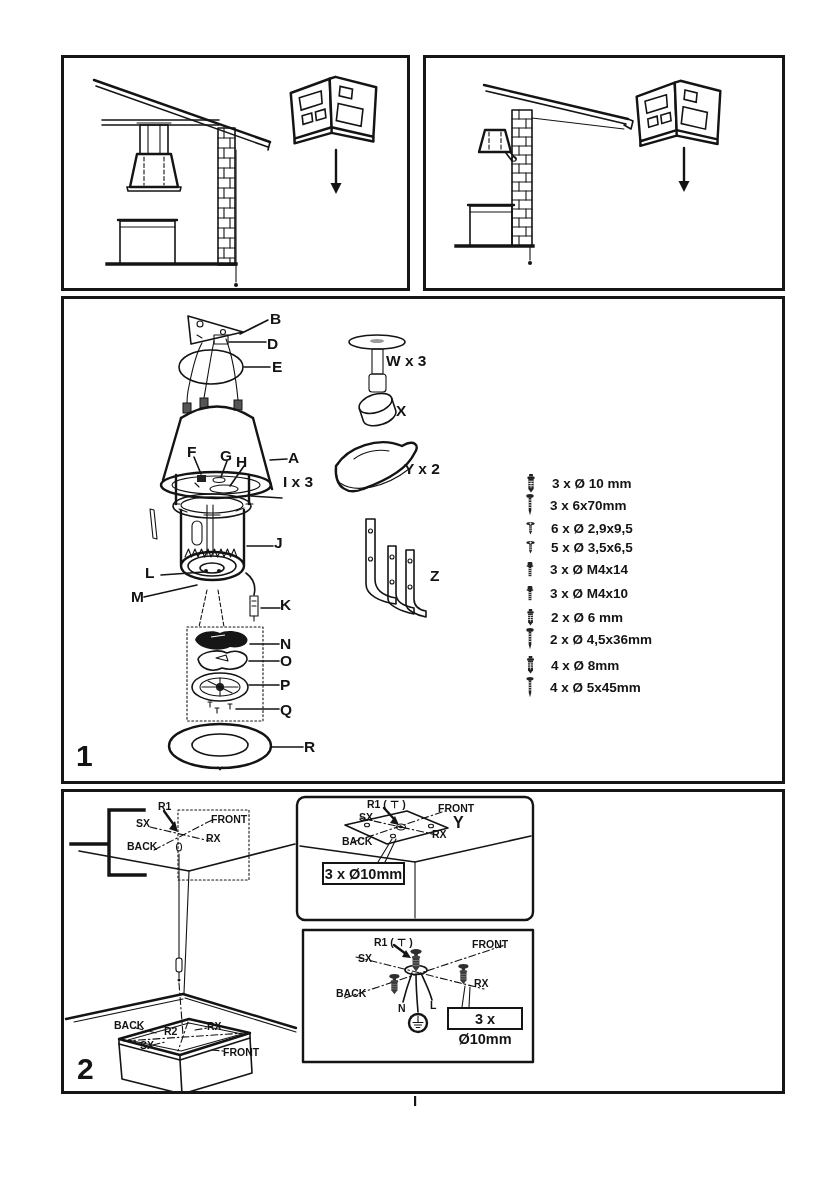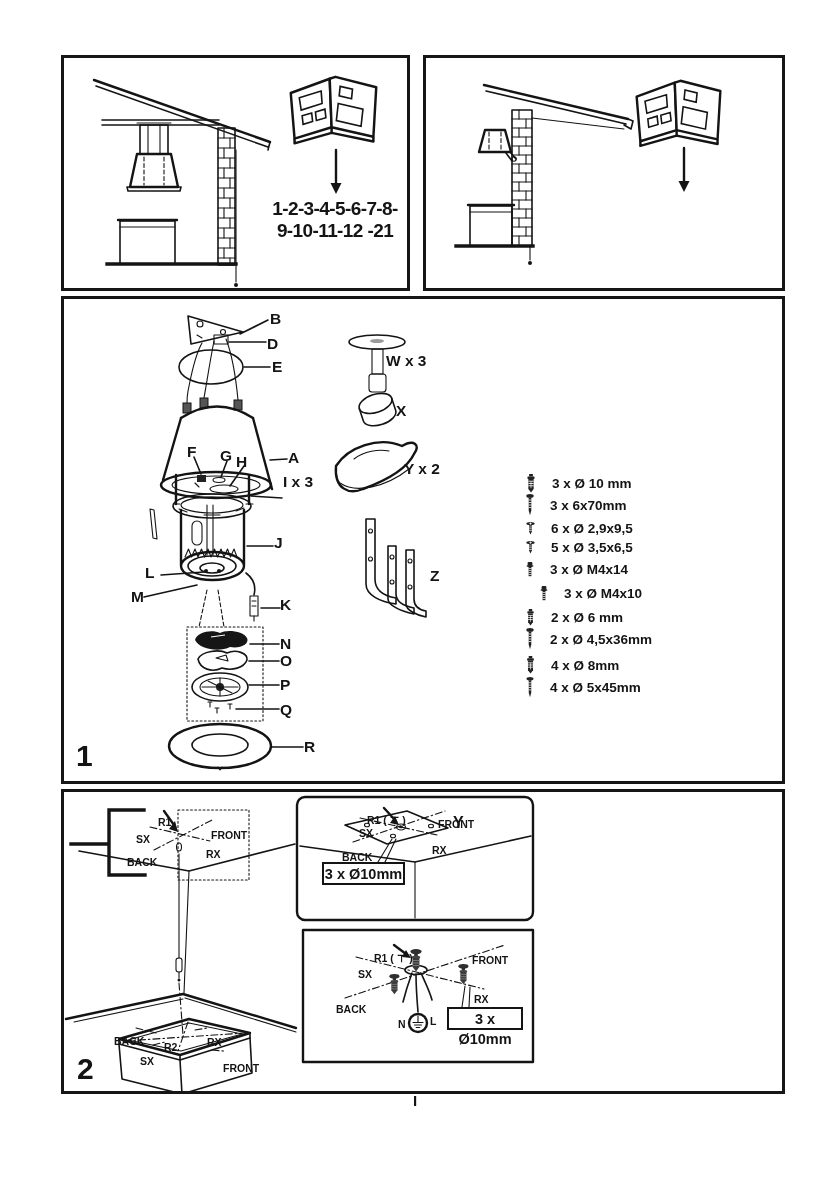--- a/index.html
+++ b/index.html
@@ -9,21 +9,21 @@
   svg.draw{position:absolute;left:0;top:0;display:block;}
   .ln{fill:none;stroke:#141414;stroke-width:1.6;stroke-linecap:round;stroke-linejoin:round;}
   .ln1{fill:none;stroke:#141414;stroke-width:1.1;stroke-linecap:round;stroke-linejoin:round;}
   .ln2{fill:none;stroke:#141414;stroke-width:2.4;stroke-linecap:round;stroke-linejoin:round;}
   .thk{fill:none;stroke:#141414;stroke-width:3.4;stroke-linecap:square;}
   .dsh{stroke-dasharray:4,2.5;}
   .dd{stroke-dasharray:7,3,1.5,3;}
   .dot{stroke-dasharray:1.8,2.4;}
   .lbl{position:absolute;font-weight:700;white-space:nowrap;line-height:1;color:#141414;}
   .pl{font-size:15.5px;}
-  .sm{font-size:10.5px;margin-top:16px;}
+  .sm{font-size:10.5px;}
   .ybig{font-size:16px;}
   .cap{position:absolute;font-weight:700;font-size:19px;line-height:22px;text-align:center;letter-spacing:-0.6px;}
   .secnum{position:absolute;font-weight:700;font-size:30px;line-height:1;}
   .hw{position:absolute;display:flex;align-items:center;gap:16px;height:22px;font-weight:700;font-size:13.5px;white-space:nowrap;}
   .hwicon{flex:0 0 auto;}
   .callout{position:absolute;border:2px solid #141414;background:#fff;font-weight:700;font-size:14.5px;text-align:center;box-sizing:border-box;}
   .footI{position:absolute;font-weight:700;font-size:15px;}
 </style>
 </head>
 <body>
@@ -97,24 +97,20 @@
       <rect class="ln" x="154" y="70" width="17" height="137"></rect>
       <path class="ln1" d="M154,80 H171 M154,90 H171 M154,100 H171 M154,110 H171 M154,120 H171 M154,130 H171 M154,140 H171 M154,150 H171 M154,160 H171 M154,170 H171 M154,180 H171 M154,190 H171 M154,200 H171"></path>
       <path class="ln1" d="M160,70 V80 M166,80 V90 M160,90 V100 M166,100 V110 M160,110 V120 M166,120 V130 M160,130 V140 M166,140 V150 M160,150 V160 M166,160 V170 M160,170 V180 M166,180 V190 M160,190 V200 M166,200 V207"></path>
       <path class="thk" d="M43,206 H172"></path>
       <path class="ln1" d="M172,92 V224"></path>
       <circle cx="172" cy="227" r="2" fill="#141414"></circle>
       <use href="#book" x="0" y="0" width="100" height="78" transform="translate(222,16) scale(0.95)"></use>
       <path class="ln2" d="M272,92 V127"></path>
       <polygon points="272,136 266.5,125 277.5,125" fill="#141414"></polygon>
     </svg>
-    <div class="cap" style="left:196px;top:140px;width:150px;">
-      <span>1-2-3-4-5-6-7-8-</span><br>
-      <span>9-10-11-12 -21</span>
-    </div>
   </div>
 
   <div class="box" style="left:423px;top:55px;width:362px;height:236px;">
     <svg class="draw" width="356" height="230" viewBox="0 0 356 230">
       <path class="ln2" d="M58,27 L202,61"></path>
       <path class="ln" d="M60,33 L200,66 M202,61 L207,63 L205,71 L198,67"></path>
       <path class="ln1" d="M106,60 L198,71"></path>
       <rect class="ln" x="86" y="52" width="20" height="136"></rect>
       <path class="ln1" d="M86,61 H106 M86,70 H106 M86,79 H106 M86,88 H106 M86,97 H106 M86,106 H106 M86,115 H106 M86,124 H106 M86,133 H106 M86,142 H106 M86,151 H106 M86,160 H106 M86,169 H106 M86,178 H106"></path>
       <path class="ln1" d="M93,52 V61 M100,61 V70 M93,70 V79 M100,79 V88 M93,88 V97 M100,97 V106 M93,106 V115 M100,115 V124 M93,124 V133 M100,133 V142 M93,142 V151 M100,151 V160 M93,160 V169 M100,169 V178 M93,178 V188"></path>
@@ -285,21 +281,21 @@
           <use href="#ic-sscrew"></use>
         </svg>
       <span>5 x Ø 3,5x6,5</span>
       </div>
     <div class="hw" style="left:462px;top:259px;">
       <svg class="hwicon" width="8" height="15">
           <use href="#ic-mscrew"></use>
         </svg>
       <span>3 x Ø M4x14</span>
       </div>
-    <div class="hw" style="left:476px;top:283px;">
+    <div class="hw" style="left:462px;top:283px;">
       <svg class="hwicon" width="8" height="15">
           <use href="#ic-mscrew"></use>
         </svg>
       <span>3 x Ø M4x10</span>
       </div>
     <div class="hw" style="left:462px;top:307px;">
       <svg class="hwicon" width="9" height="17">
           <use href="#ic-plug"></use>
         </svg>
       <span>2 x Ø 6 mm</span>

